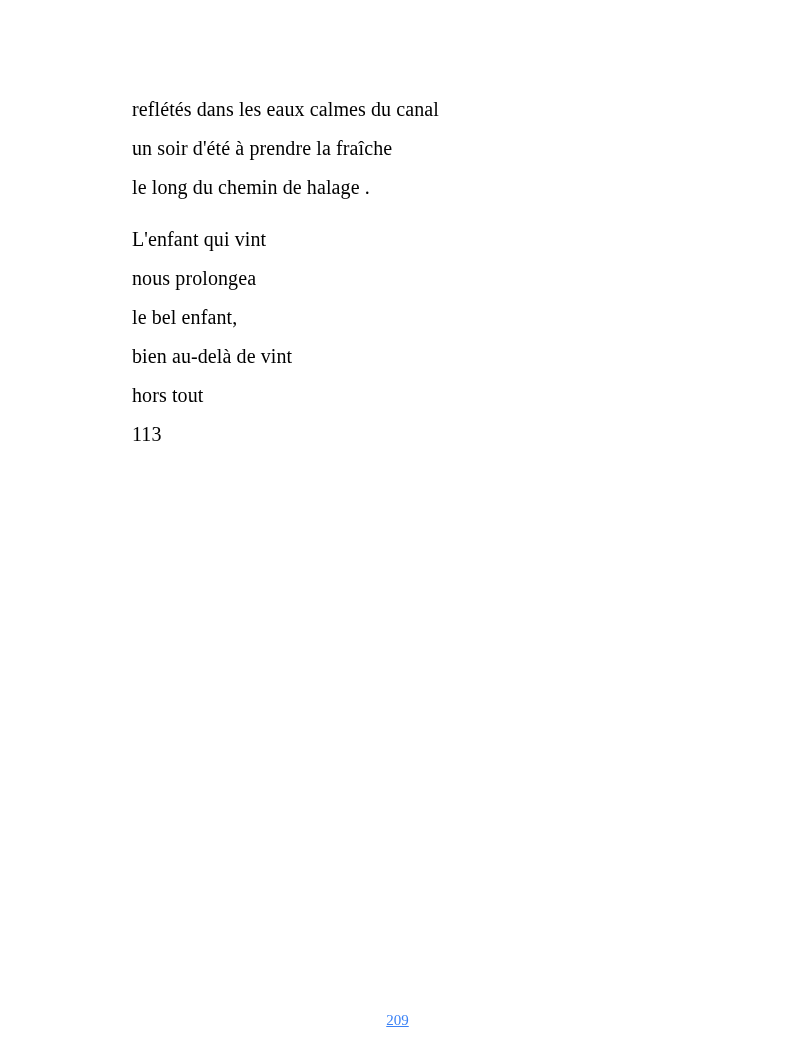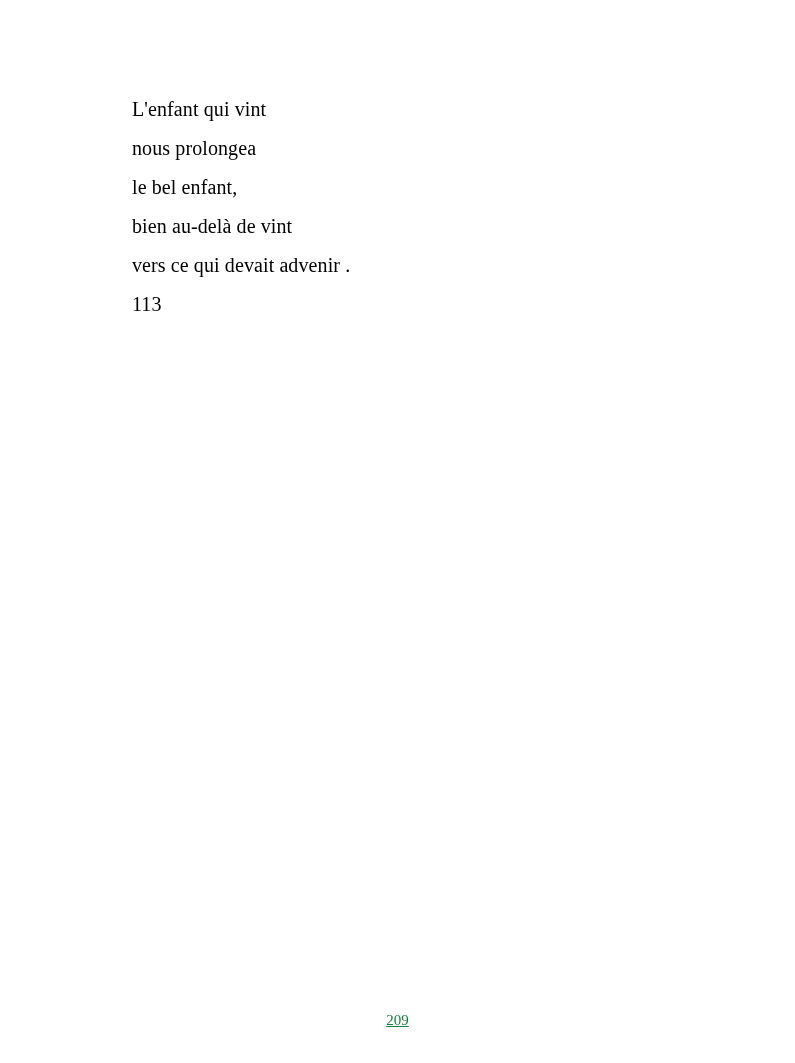--- a/index.html
+++ b/index.html
@@ -21,21 +21,20 @@
   .poem {
     position: absolute;
     left: 132px;
     top: 90px;
     font-size: 20px;
     line-height: 39px;
     letter-spacing: 0.1px;
   }
   .stanza + .stanza {
     margin-top: 13px;
-    font-weight: bold;
   }
   .poem-line {
     white-space: pre;
   }
   .footer {
     position: absolute;
     left: 0;
     right: 0;
     top: 1010px;
     text-align: center;
@@ -44,29 +43,34 @@
     color: #6e6e6e;
   }
 </style>
 </head>
 <body>
 
 <div class="page" style="background: rgb(255, 255, 255); color: rgb(0, 0, 0);">
 
   <div class="poem">
 
+    <div class="stanza">
+      <div class="poem-line">reflétés dans les eaux calmes du canal</div>
+      <div class="poem-line">un soir d'été à prendre la fraîche</div>
+      <div class="poem-line">le long du chemin de halage .</div>
+    </div>
 
     <div class="stanza">
       <div class="poem-line">L'enfant qui vint</div>
       <div class="poem-line">nous prolongea</div>
       <div class="poem-line">le bel enfant,</div>
       <div class="poem-line">bien au-delà de vint</div>
-      <div class="poem-line">vers ce qui devait advenir .</div>
+      <div class="poem-line">hors tout</div>
       <div class="poem-line">113</div>
     </div>
 
   </div>
 
-  <div class="footer" style="color: #15803d; text-decoration: underline;">
+  <div class="footer" style="color: #3b82f6; text-decoration: underline;">
     <span>209</span>
   </div>
 
 </div>
 
 </body></html>

